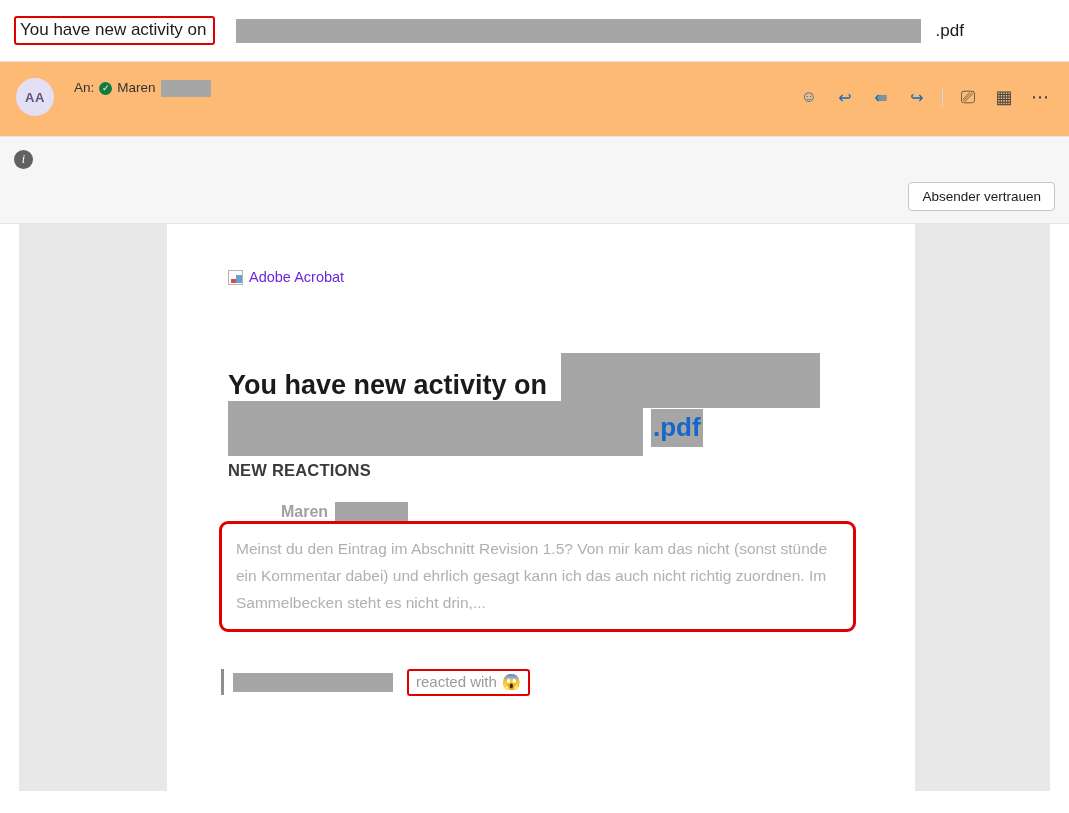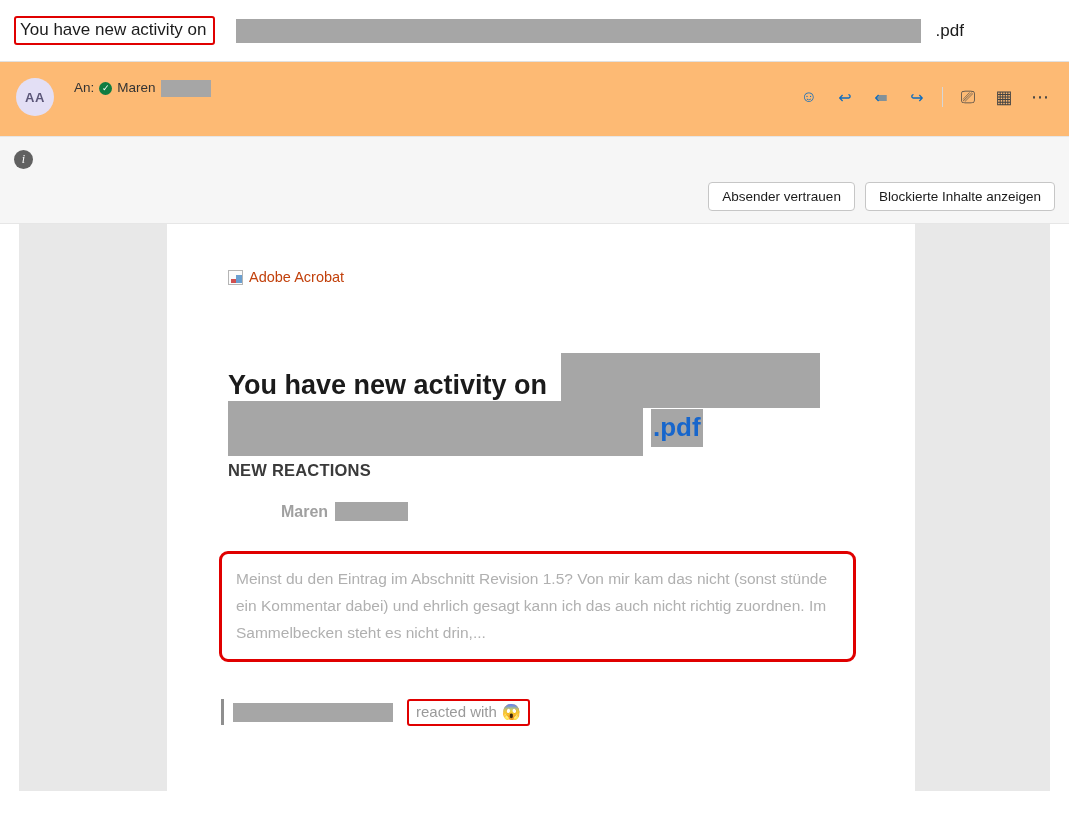--- a/index.html
+++ b/index.html
@@ -202,21 +202,21 @@
     height: 567px;
     background: #ffffff;
     padding: 45px 0 0 61px;
   }
 
   .broken-img {
     display: flex;
     align-items: center;
     gap: 6px;
     font-size: 14.5px;
-    color: #c2410c;
+    color: #6d28d9;
   }
   .broken-img-glyph {
     width: 15px; height: 15px;
     border: 1px solid #b5b5b5;
     background: #fbfbfb;
     position: relative;
     display: inline-block;
   }
   .broken-img-glyph::before {
     content: "";
@@ -286,21 +286,20 @@
     font-size: 16px;
     font-weight: bold;
     color: #a0a0a0;
     display: flex;
     align-items: center;
     gap: 7px;
   }
   .user-redact { width: 73px; height: 19px; }
 
   .quote-box {
-    margin-top: 30px;
     margin-left: -9px;
     width: 637px;
     border: 3px solid #e00000;
     border-radius: 9px;
     padding: 11px 14px 13px 14px;
   }
   .quote-text {
     font-size: 15.5px;
     color: #b0b0b0;
     line-height: 27px;
@@ -369,21 +368,20 @@
 
   <div class="timestamp">Mo, 07.04.2025 13:35</div>
 </div>
 
 <div class="warning-bar">
   <div class="warning-row">
     <div class="info-icon">i</div>
   </div>
   <div class="warning-buttons">
     <button class="btn">Absender vertrauen</button>
-    <button class="btn">Blockierte Inhalte anzeigen</button>
   </div>
 </div>
 
 <div class="mail-body">
   <div class="side-gray left"></div>
   <div class="side-gray right"></div>
 
   <div class="content">
 
     <div class="broken-img">

